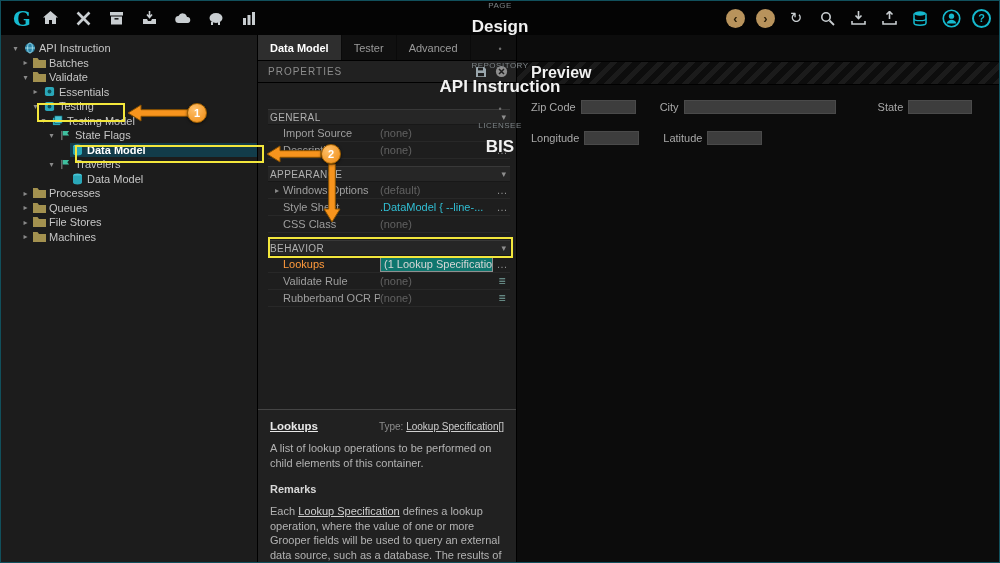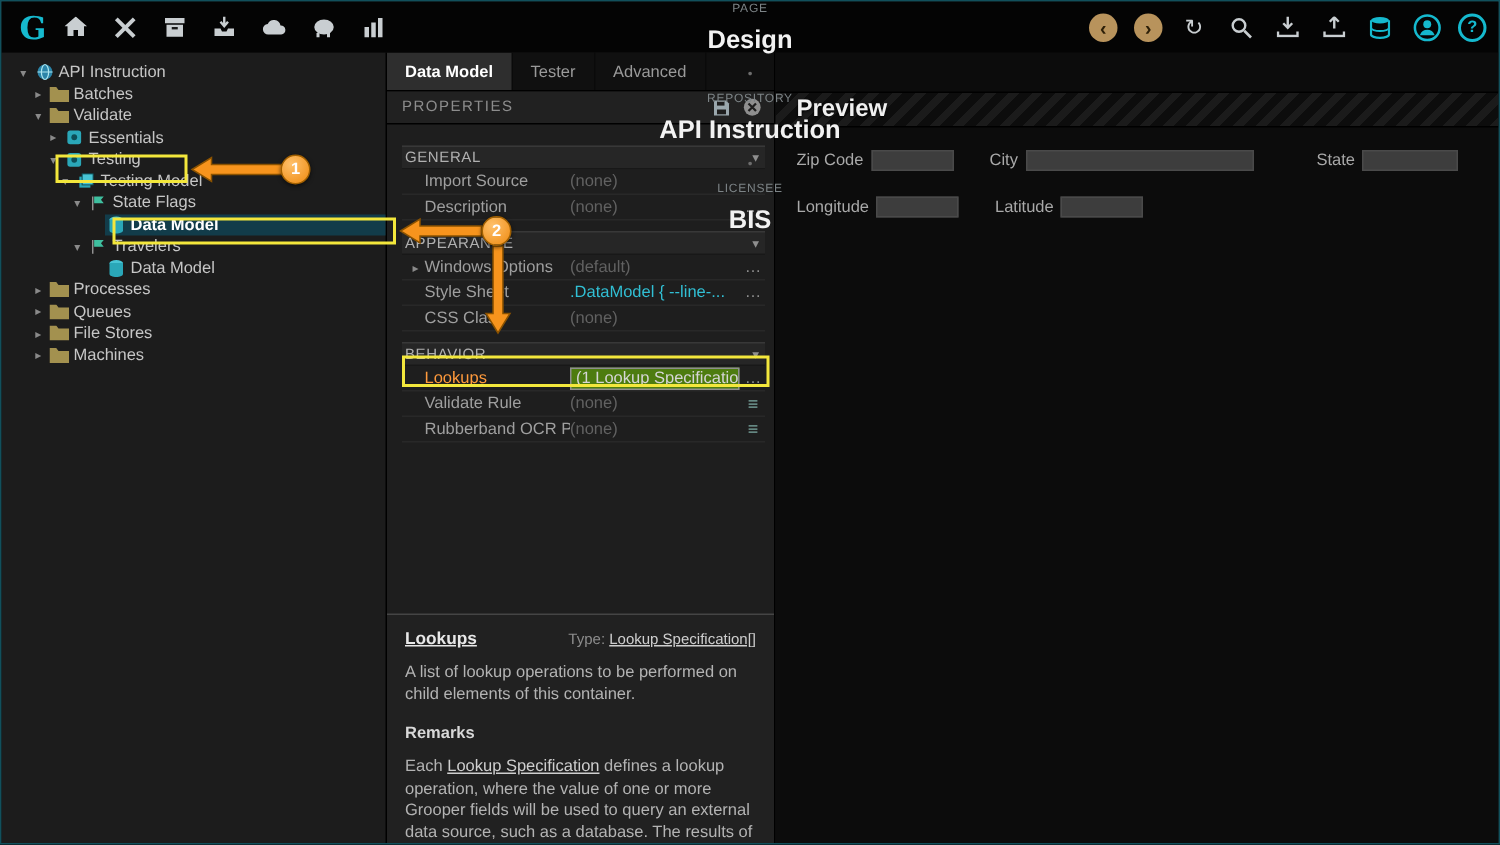--- a/index.html
+++ b/index.html
@@ -41,31 +41,31 @@
   .tab.active { background:#2e2e2e; color:#ffffff; font-weight:bold; }
 
   
   #propbar { height:22px; background:#212121; border-bottom:1px solid #000; display:flex; align-items:center; padding:0 8px 0 10px; flex:none; }
   #propbar .ptitle { font-size:10px; color:#8d8d8d; letter-spacing:1px; }
   #propbar .pbar-icons { margin-left:auto; display:flex; gap:6px; align-items:center; }
   .pbar-btn { width:14px; height:14px; display:flex; align-items:center; justify-content:center; cursor:pointer; }
 
   
   #pgrid { flex:1; padding:10px 6px 0 10px; overflow:hidden; }
-  .psec { height:16px; margin-top:4px; background:#262626; border-top:1px solid #383838; border-bottom:1px solid #181818; display:flex; align-items:center; padding:0 4px 0 2px; cursor:pointer; }
+  .psec { height:16px; margin-top:16px; background:#262626; border-top:1px solid #383838; border-bottom:1px solid #181818; display:flex; align-items:center; padding:0 4px 0 2px; cursor:pointer; }
   .psec + .psec, .prow + .psec { margin-top:7px; }
   .psec-label { font-size:10px; color:#b0b0b0; letter-spacing:.4px; }
   .chev { margin-left:auto; font-size:9px; color:#8f8f8f; }
   .prow { height:17px; display:flex; align-items:center; border-bottom:1px solid #282828; cursor:default; }
   .rexp { width:10px; font-size:8px; color:#8a8a8a; text-align:center; flex:none; margin-left:4px; }
   .plabel { width:112px; padding-left:15px; font-size:11px; color:#9f9f9f; flex:none; white-space:nowrap; overflow:hidden; }
   .plabel.short { width:98px; }
   .pvalue { flex:1; font-size:11px; color:#616161; white-space:nowrap; overflow:hidden; }
   .pvalue.vteal { color:#31bfd4; }
-  .pvalue.vbox { border:1px solid #8f8f8f; background:#4d7c0f; color:#d6d6d6; height:15px; line-height:13px; padding:0 3px; margin-right:1px; }
+  .pvalue.vbox { border:1px solid #8f8f8f; background:#0f766e; color:#d6d6d6; height:15px; line-height:13px; padding:0 3px; margin-right:1px; }
   .plabel.orange { color:#ff9a3c; }
   .pbtn { width:16px; text-align:center; font-size:11px; color:#8f8f8f; cursor:pointer; flex:none; }
   .pbtn.menu { color:#7aa7a0; font-size:12px; }
 
   
   #help { height:153px; flex:none; background:#212121; border-top:1px solid #454545; padding:10px 12px 0 12px; overflow:hidden; }
   .help-head { display:flex; align-items:baseline; }
   .help-title { font-size:11.5px; font-weight:bold; color:#e8e8e8; text-decoration:underline; }
   .help-type { margin-left:auto; font-size:10px; color:#8d8d8d; }
   .help-type a { color:#cfcfcf; text-decoration:underline; cursor:pointer; }

